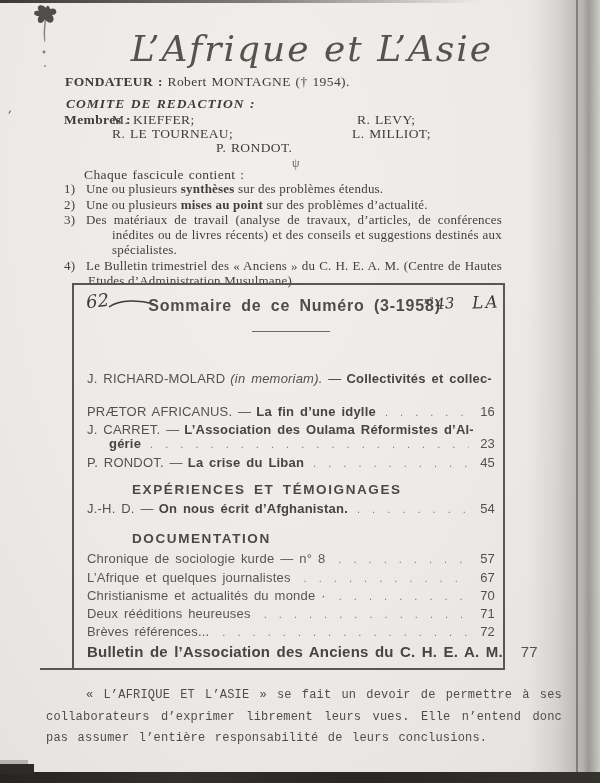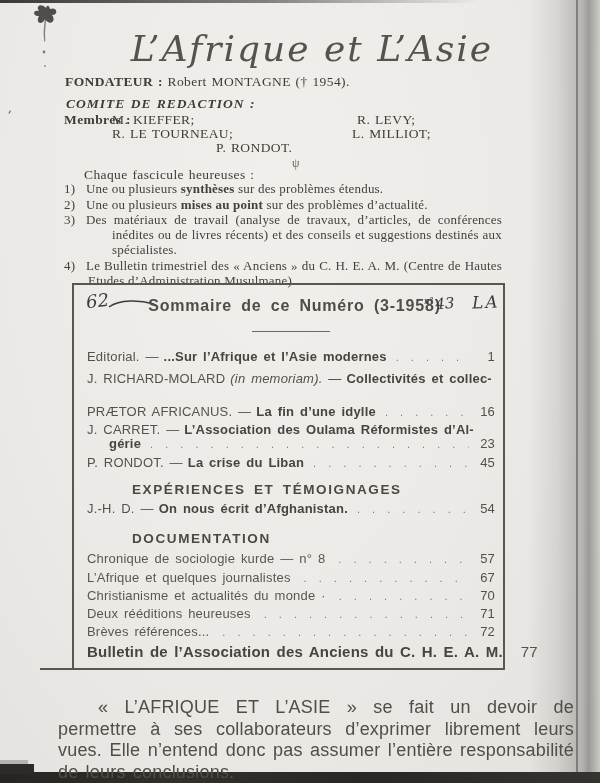--- a/index.html
+++ b/index.html
@@ -59,22 +59,22 @@
   .row .d{margin-right:4px;color:#5a5751;}
   .row .leader{flex:1;overflow:hidden;white-space:nowrap;color:#7d7b75;font-size:11px;letter-spacing:3.5px;margin:0 4px 0 9px;}
   .leader::after{content:". . . . . . . . . . . . . . . . . . . . . . . . . . . . . . . . . . . . . . . . . . . . . . . . . . . . . . . . . . . .";}
   .row .pg{min-width:22px;text-align:right;color:#52504b;}
   .row.cont{left:35px;}
   .sec{position:absolute;left:58px;font-weight:bold;font-size:13.5px;letter-spacing:1.6px;word-spacing:3px;color:#4b4944;white-space:nowrap;}
   .row.bull{font-size:15px;}
   .dash-below{position:absolute;left:40px;top:668px;width:46px;height:0;border-top:2px solid #5a5752;}
   
   .footer{
-    position:absolute;left:46px;top:685px;width:516px;margin:12px;
-    font-family:Liberation Sans, sans-serif;font-size:18px;line-height:21.5px;
+    position:absolute;left:46px;top:685px;width:516px;margin:0;
+    font-family:Liberation Mono, monospace;font-size:12px;line-height:21.5px;
     color:#504e49;letter-spacing:.2px;word-spacing:2px;text-indent:40px;text-align:justify;
   }
 </style>
 </head>
 <body>
 
 <div class="page">
 
   <div class="edge-top"></div>
   <div class="edge-right"></div>
@@ -98,21 +98,21 @@
     <span>Robert MONTAGNE († 1954).</span>
   </div>
   <div class="mh lab" style="left:66px;top:96px;letter-spacing:1px;font-style:italic;">COMITE DE REDACTION :</div>
   <span class="mh lab" style="left:64px;top:112px;">Membres :</span>
   <span class="mh" style="left:112px;top:112px;">M. KIEFFER;</span>
   <span class="mh" style="left:357px;top:112px;">R. LEVY;</span>
   <span class="mh" style="left:112px;top:126px;">R. LE TOURNEAU;</span>
   <span class="mh" style="left:352px;top:126px;">L. MILLIOT;</span>
   <span class="mh" style="left:216px;top:140px;">P. RONDOT.</span>
   <span class="mh orn" style="left:292px;top:156px;">ψ</span>
-  <div class="mh" style="left:84px;top:167px;">Chaque fascicule heureuses :</div>
+  <div class="mh" style="left:84px;top:167px;">Chaque fascicule contient :</div>
 
   <div class="items">
     <div class="item">
       <span class="num">1)</span><span>Une ou plusieurs </span><span class="b">synthèses</span><span> sur des problèmes étendus.</span>
     </div>
     <div class="item">
       <span class="num">2)</span><span>Une ou plusieurs </span><span class="b">mises au point</span><span> sur des problèmes d’actualité.</span>
     </div>
     <div class="item deep">
       <span class="num">3)</span><span>Des matériaux de travail (analyse de travaux, d’articles, de conférences inédites ou de livres récents) et des conseils et suggestions destinés aux spécialistes.</span>
@@ -125,26 +125,20 @@
   <div class="box">
     <span class="hw hw62">62</span>
     <svg class="swoosh" width="48" height="12" viewBox="0 0 48 12">
       <path d="M1 9 C 12 1, 32 2, 46 6" stroke="#3a3a40" fill="none" stroke-width="1.5"></path>
     </svg>
     <div class="som-title">Sommaire de ce Numéro (3-1958)</div>
     <span class="hw hwno"><span class="sup">n°</span><span>43</span></span>
     <span class="hw hwla">LA</span>
     <div class="som-rule"></div>
 
-    <div class="row" style="top:64px;">
-      <span class="a">Editorial. —</span>
-      <span class="t">...Sur l’Afrique et l’Asie modernes</span>
-      <span class="leader"></span>
-      <span class="pg">1</span>
-    </div>
 
     <div class="row" style="top:86px;">
       <span class="a">J. RICHARD-MOLARD</span>
       <span class="i">(in memoriam). —</span>
       <span class="t">Collectivités et collec-</span>
     </div>
 
     <div class="row" style="top:119px;">
       <span class="a">PRÆTOR AFRICANUS. —</span>
       <span class="t">La fin d’une idylle</span>

